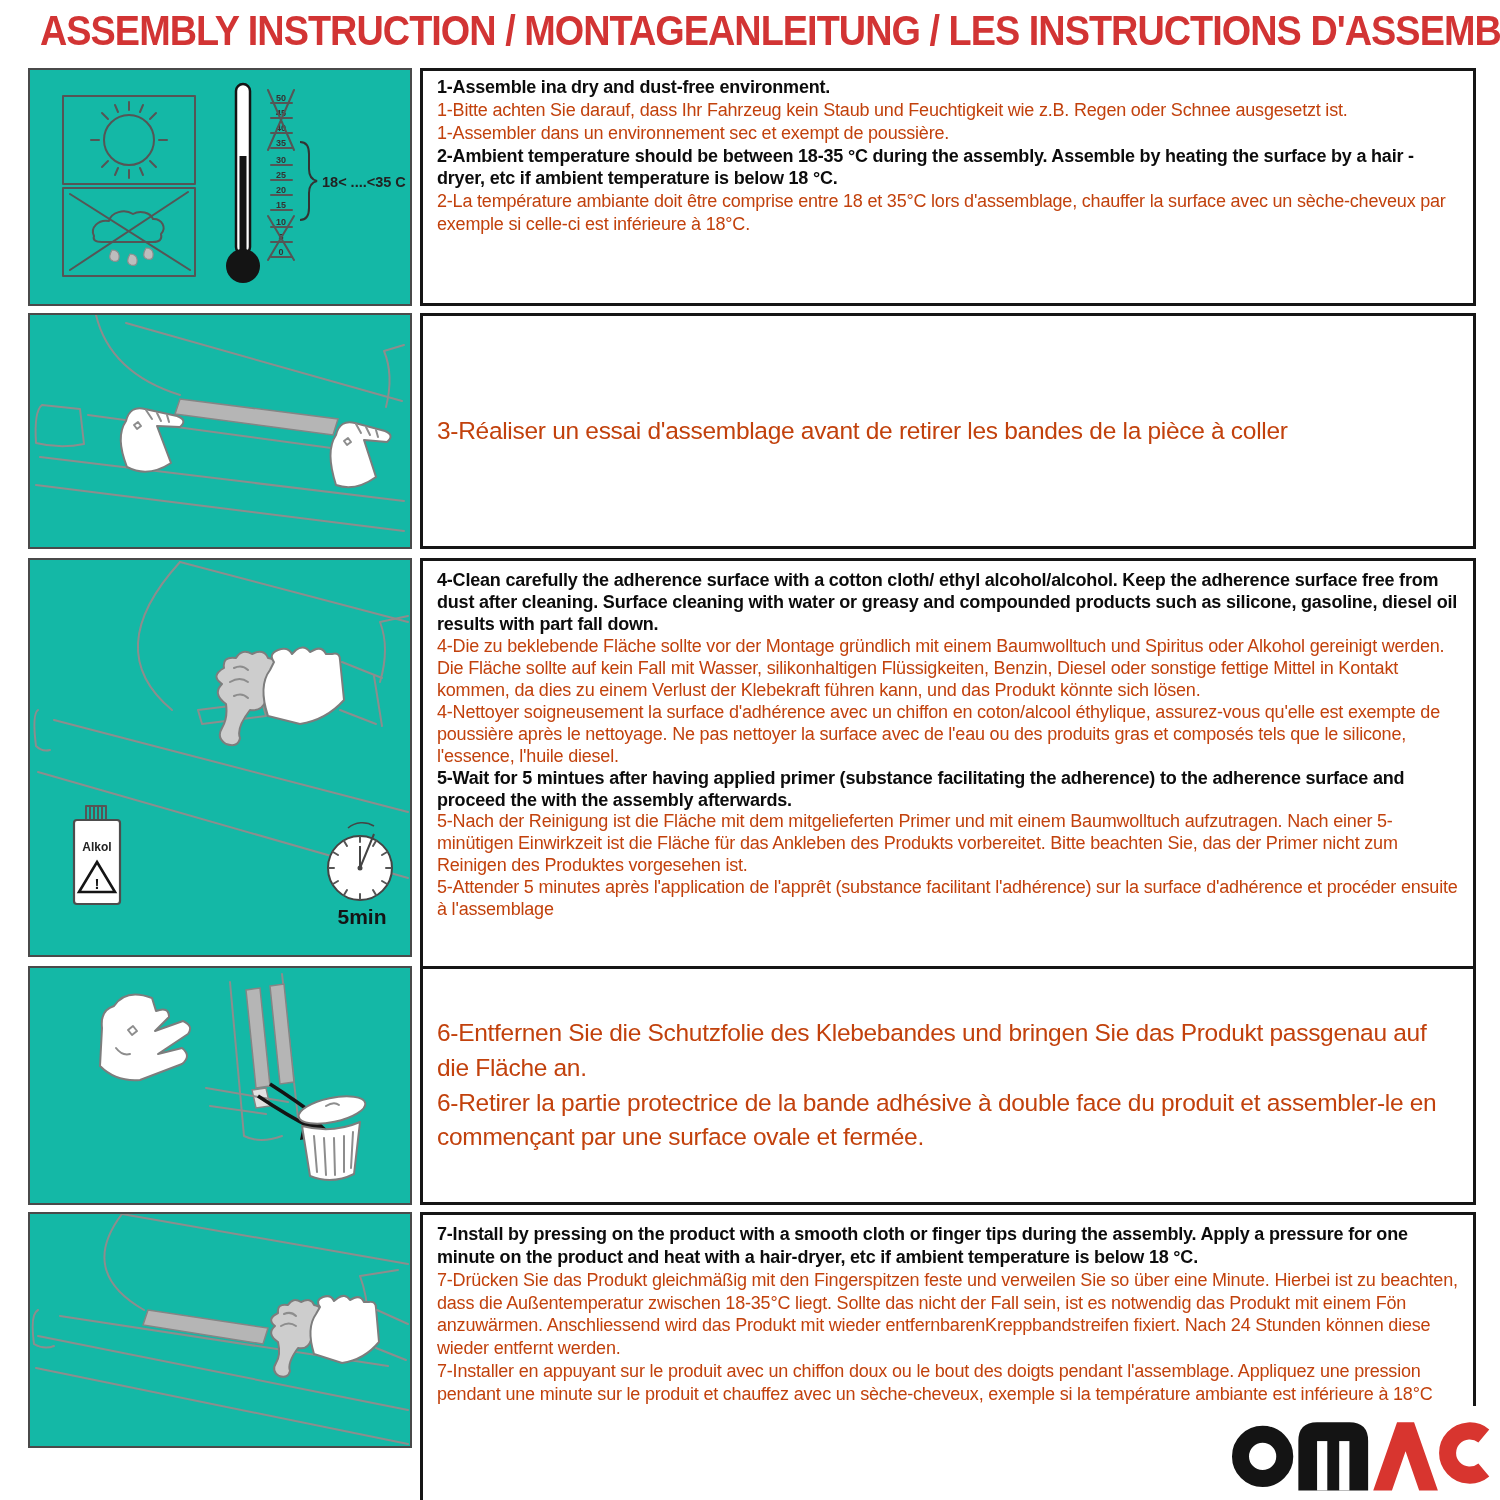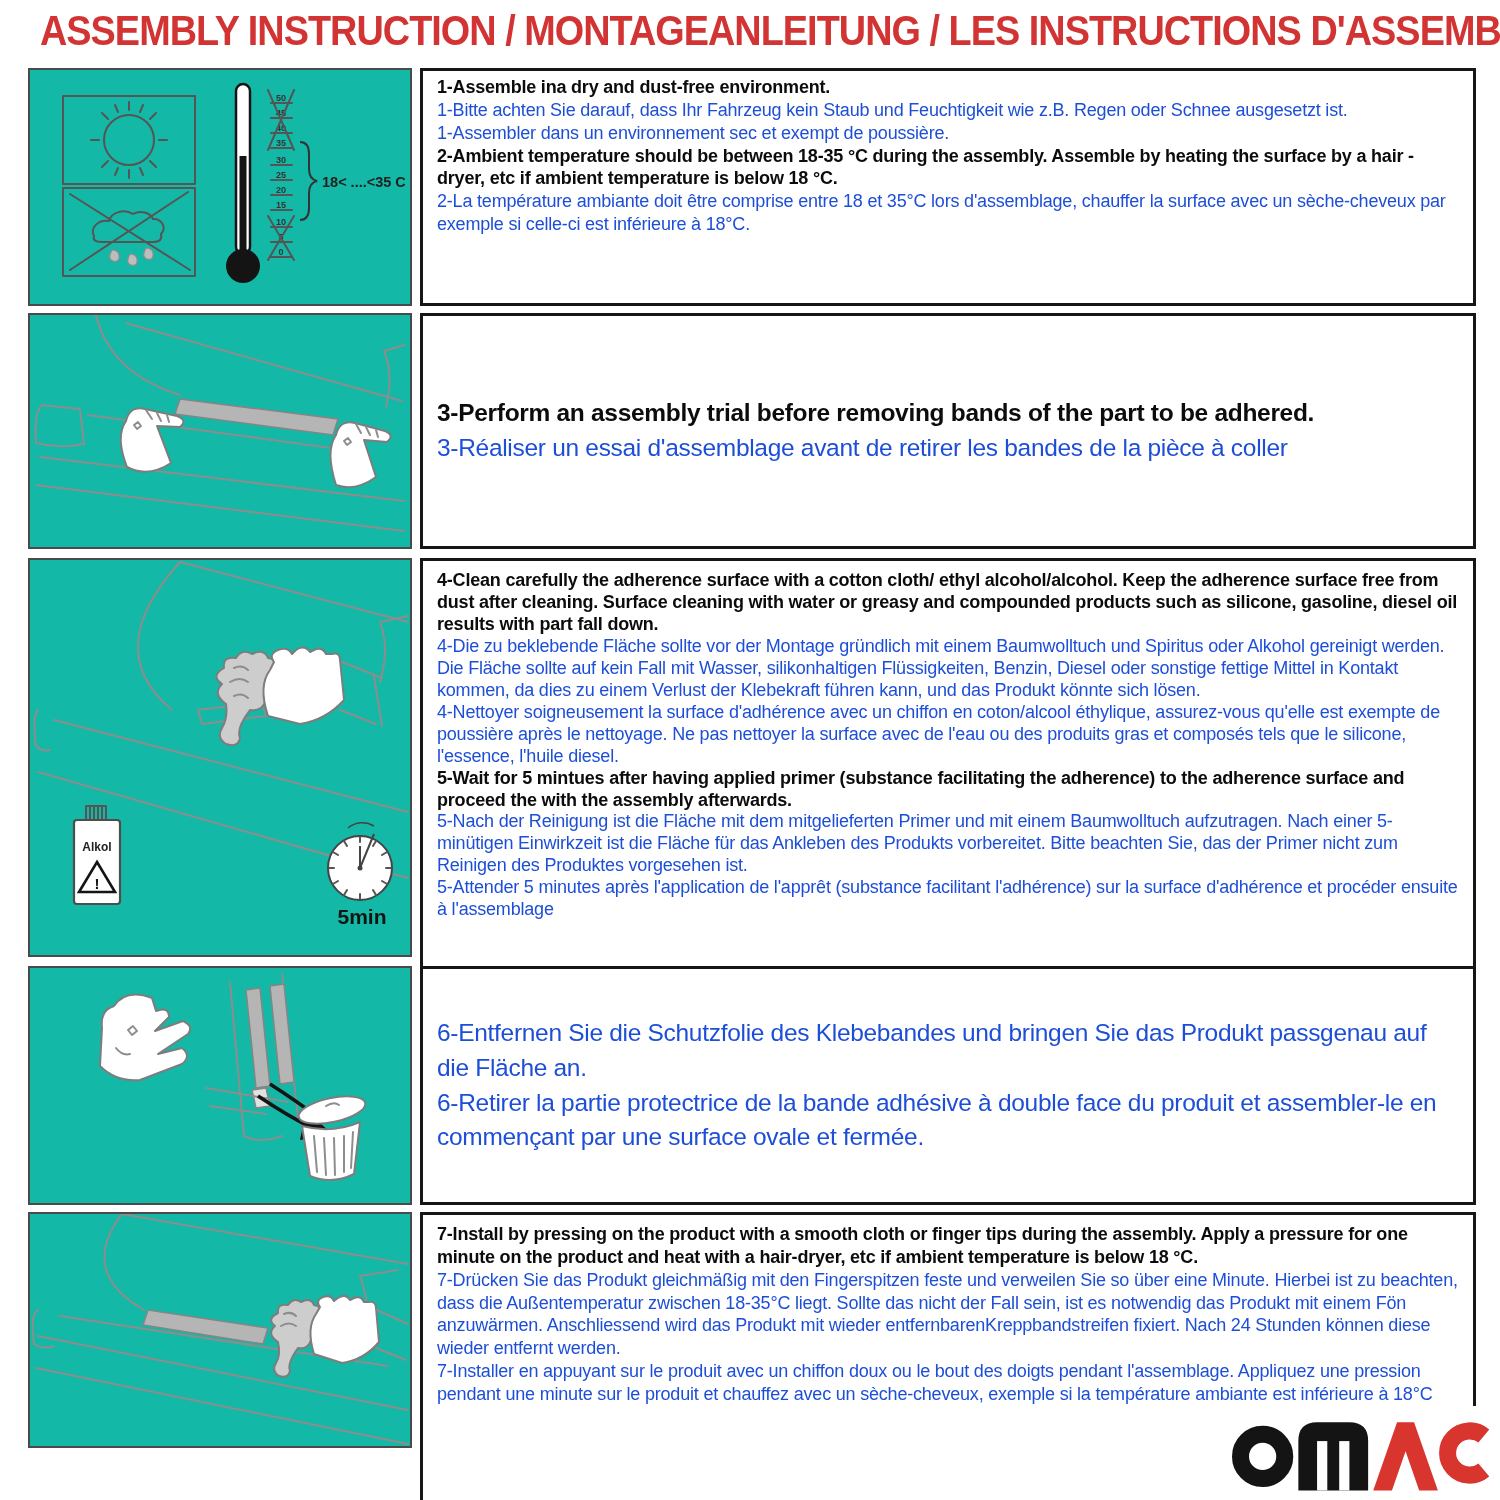--- a/index.html
+++ b/index.html
@@ -4,21 +4,21 @@
 <style>
   html,body{margin:0;padding:0;}
   body{width:1500px;height:1500px;background:#fff;position:relative;overflow:hidden;
        font-family:"Liberation Sans",sans-serif;}
   .title{position:absolute;left:40px;top:6px;font-size:39px;font-weight:700;color:#d23434;
          letter-spacing:-1px;transform:scale(.97,1.1);transform-origin:left top;white-space:nowrap;}
   .imgbox{position:absolute;left:28px;width:384px;border:2px solid #4a4a4a;background:#14b8a6;
           box-sizing:border-box;}
   .txtbox{position:absolute;left:420px;width:1056px;border:3px solid #161616;background:#fff;
           box-sizing:border-box;display:flex;flex-direction:column;padding:8px 14px;}
-  .txtbox p{margin:0;color:#1d4ed8;font-weight:400;}
+  .txtbox p{margin:0;color:#c2410c;font-weight:400;}
   .txtbox p.b{color:#0c0c0c;font-weight:700;}
   .t-s{font-size:18px;line-height:1.27;letter-spacing:-0.2px;}
   .t-m{font-size:18px;line-height:1.22;letter-spacing:-0.2px;}
   .t-l{font-size:24.5px;line-height:1.42;letter-spacing:-0.3px;}
   .gap{margin-top:18px;}
   .center{justify-content:center;}
   svg{display:block;}
   .ln{fill:none;stroke:#8d8d8d;stroke-width:2;stroke-linecap:round;stroke-linejoin:round;}
   .lnd{fill:none;stroke:#555;stroke-width:2;stroke-linecap:round;stroke-linejoin:round;}
   .hd{fill:#fff;stroke:#7d7d7d;stroke-width:2;stroke-linejoin:round;}
@@ -96,21 +96,20 @@
       <path class="ln" d="M104 110 l4 -3 l3 4 l-4 3 z"></path>
     </g>
     <g>
       <path class="hd" d="M306 170 Q 295 136 306 120 Q 310 104 325 108 L 355 116 Q 365 120 357 127 L 334 125 L 346 162 Q 325 177 306 170 Z"></path>
       <path class="ln" d="M326 109 L 331 118 M336 112 L 340 120 M346 115 L 348 122"></path>
       <path class="ln" d="M314 126 l4 -3 l3 4 l-4 3 z"></path>
     </g>
   </svg>
 </div>
 <div class="txtbox t-l center" style="top:313px;height:236px;">
-  <p class="b">3-Perform an assembly trial before removing bands of the part to be adhered.</p>
   <p>3-Réaliser un essai d'assemblage avant de retirer les bandes de la pièce à coller</p>
 </div>
 
 <div class="imgbox" style="top:558px;height:399px;">
   <svg width="380" height="395" viewBox="0 0 380 395">
     <g>
       <path class="ln" d="M150 2 Q 70 90 142 150"></path>
       <path class="ln" d="M150 2 L 378 62"></path>
       <path class="ln" d="M350 122 Q 360 88 350 62 L 378 56"></path>
       <path class="ln" d="M8 150 Q 2 154 6 186 Q 12 192 20 190"></path>

